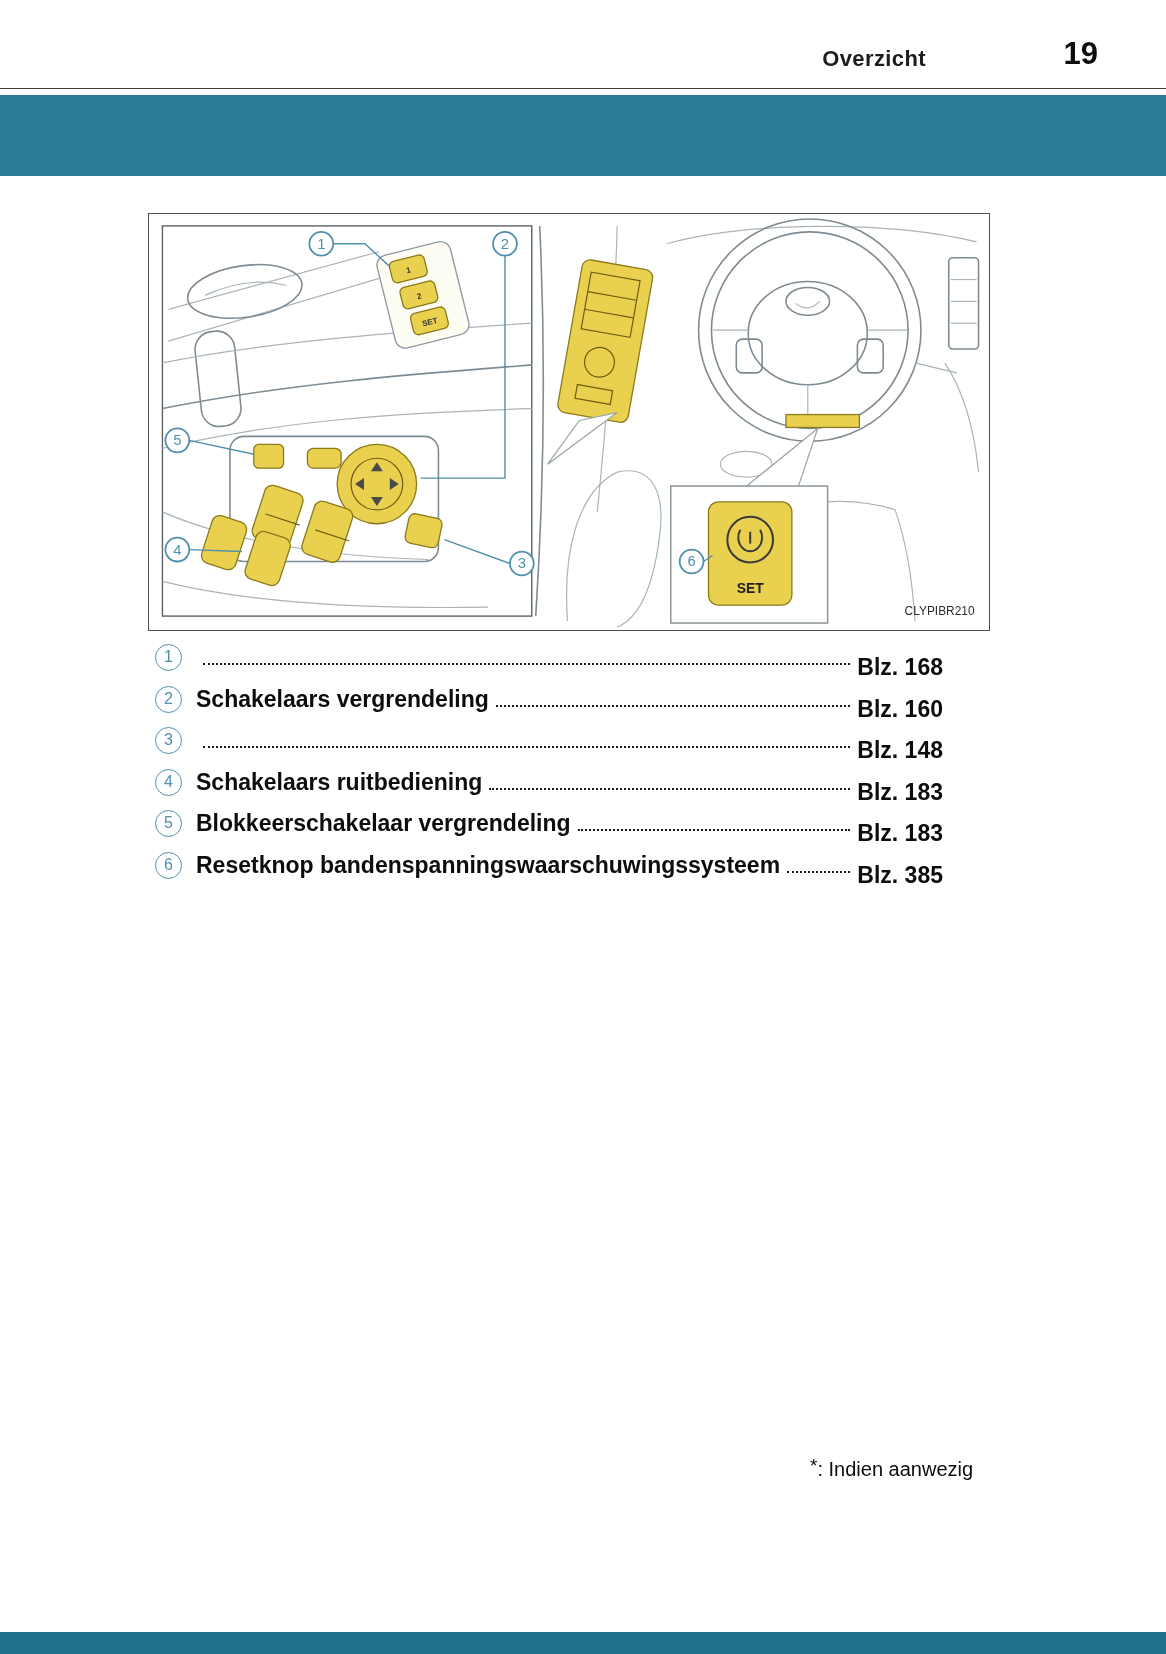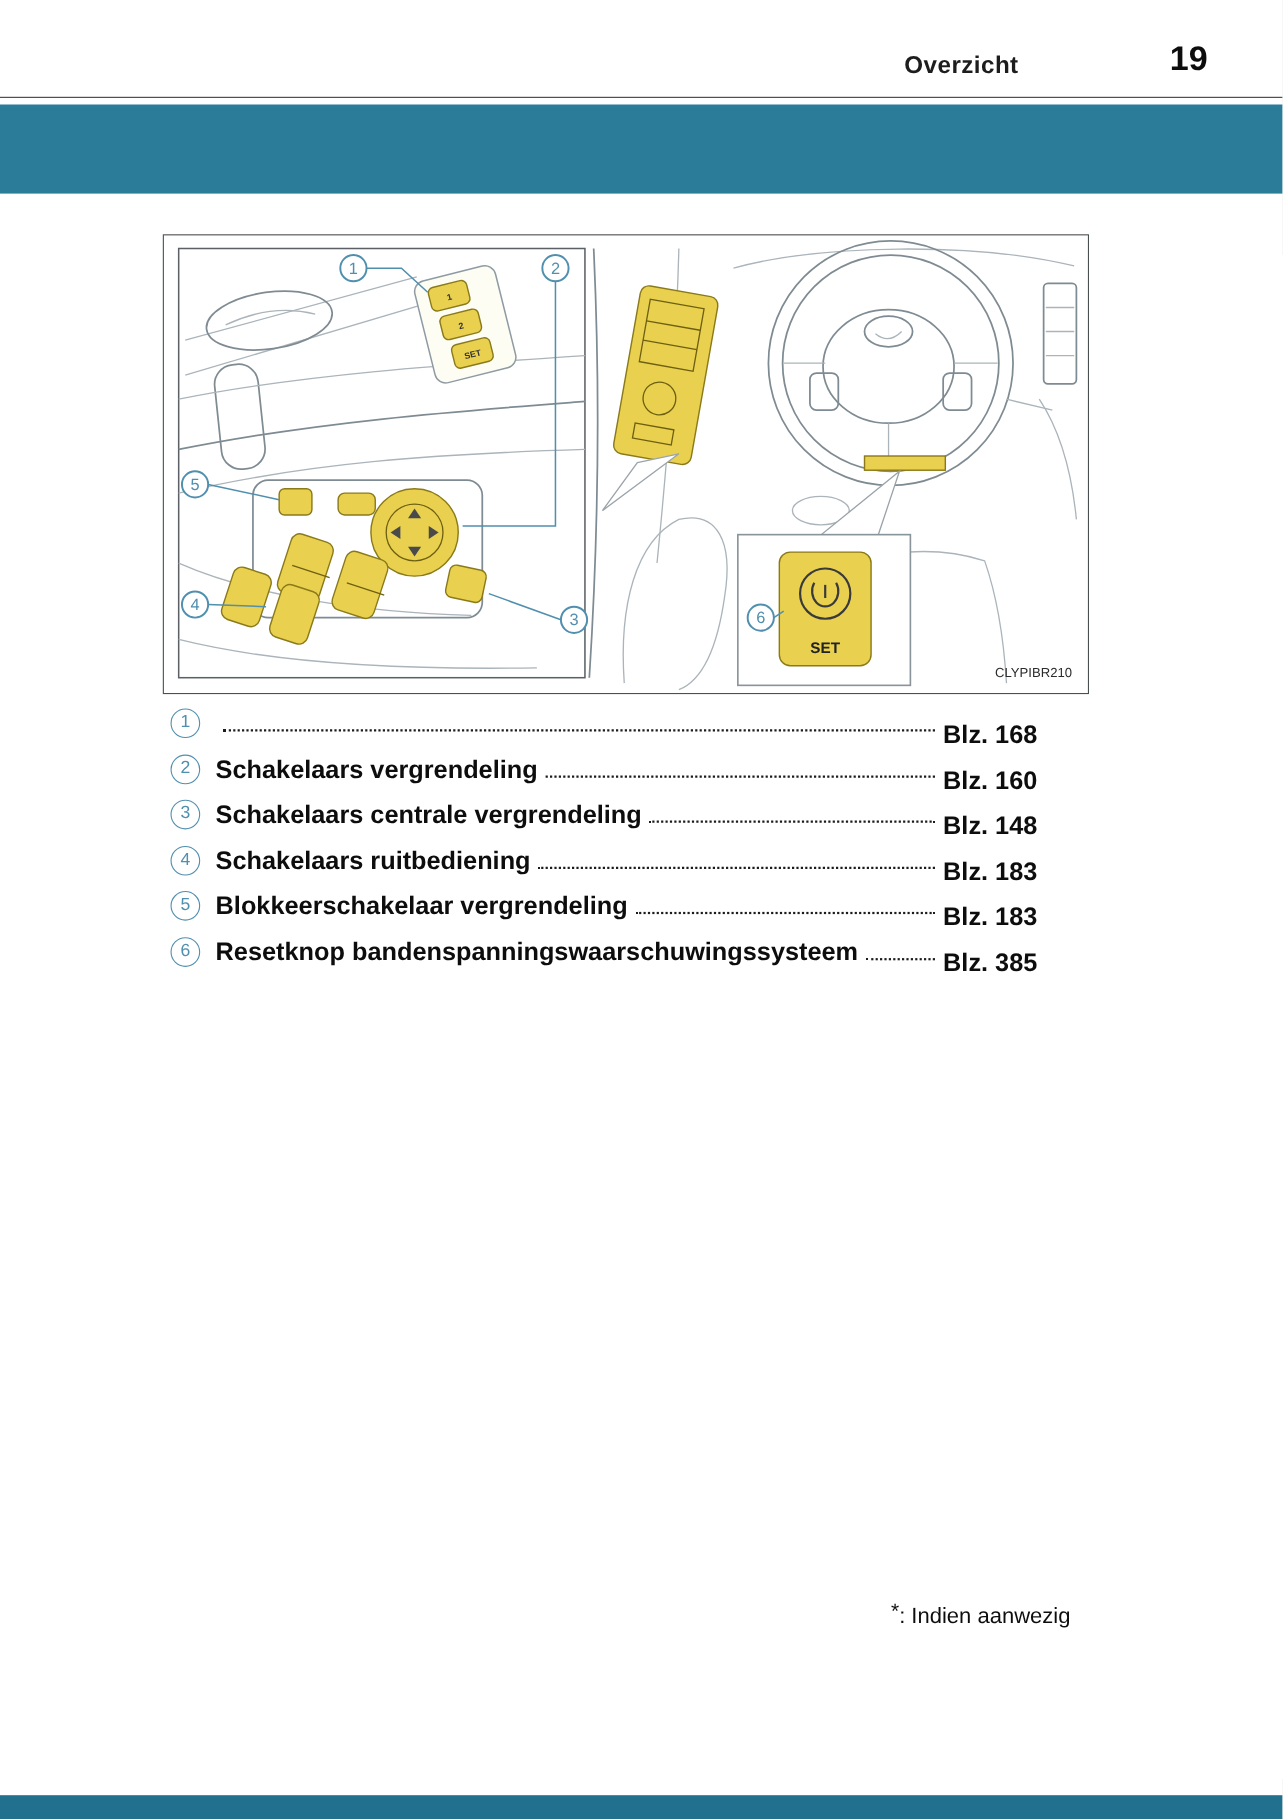--- a/index.html
+++ b/index.html
@@ -199,21 +199,20 @@
 
     <div class="row">
       <span class="co">2</span>
       <span class="lbl">Schakelaars vergrendeling</span>
       <span class="dots"></span>
       <span class="pg">Blz. 160</span>
     </div>
 
     <div class="row">
       <span class="co">3</span>
-      <span class="lbl">Schakelaars centrale vergrendeling</span>
       <span class="dots"></span>
       <span class="pg">Blz. 148</span>
     </div>
 
     <div class="row">
       <span class="co">4</span>
       <span class="lbl">Schakelaars ruitbediening</span>
       <span class="dots"></span>
       <span class="pg">Blz. 183</span>
     </div>

